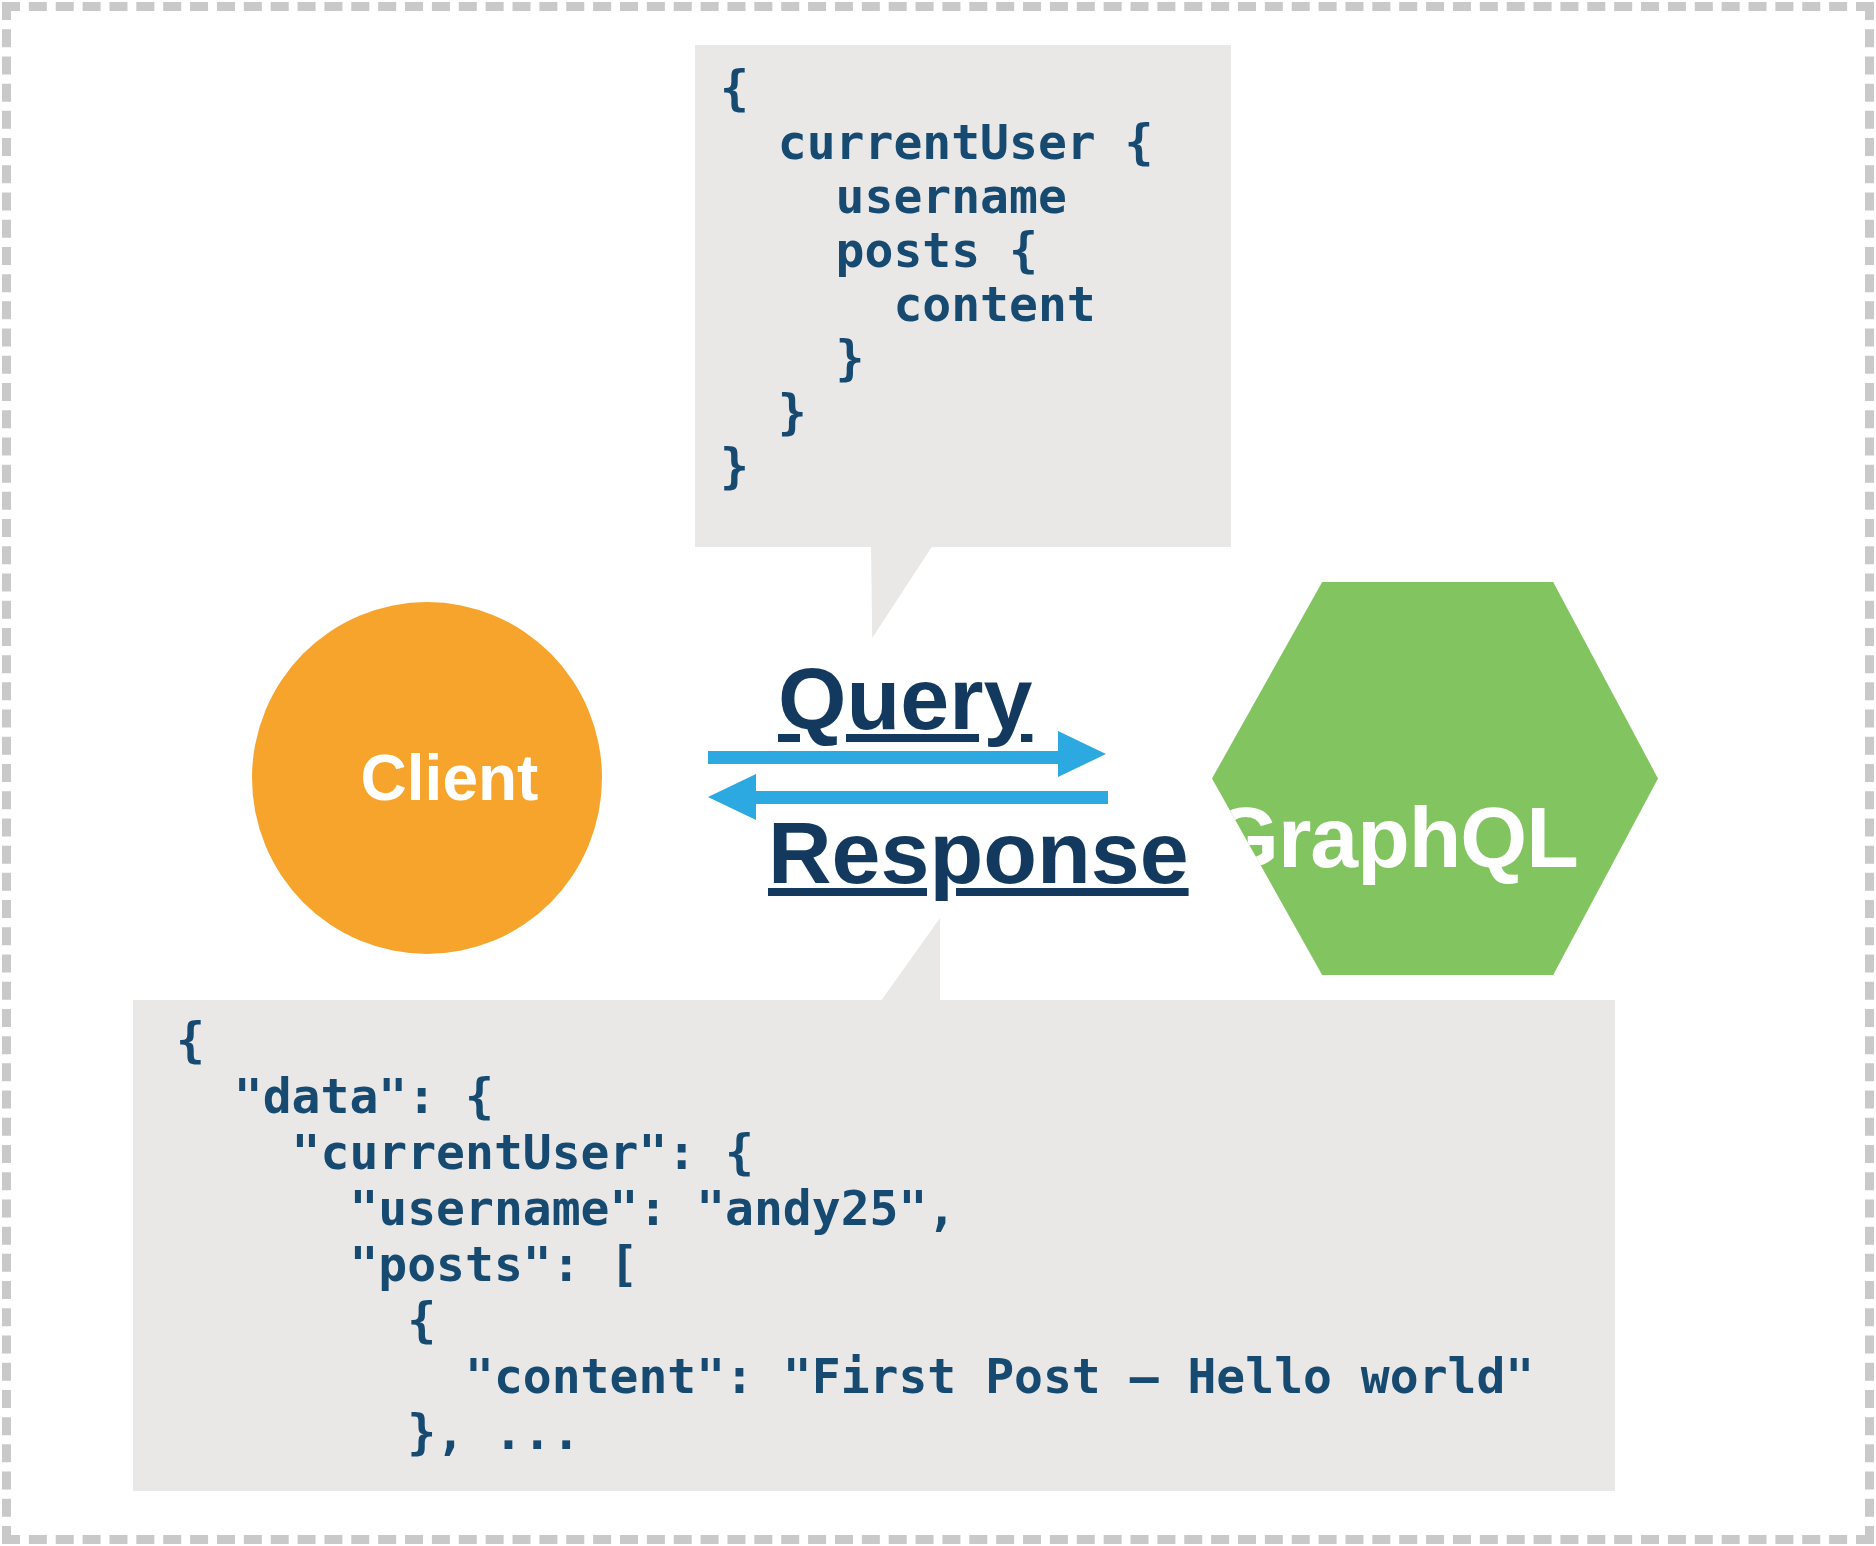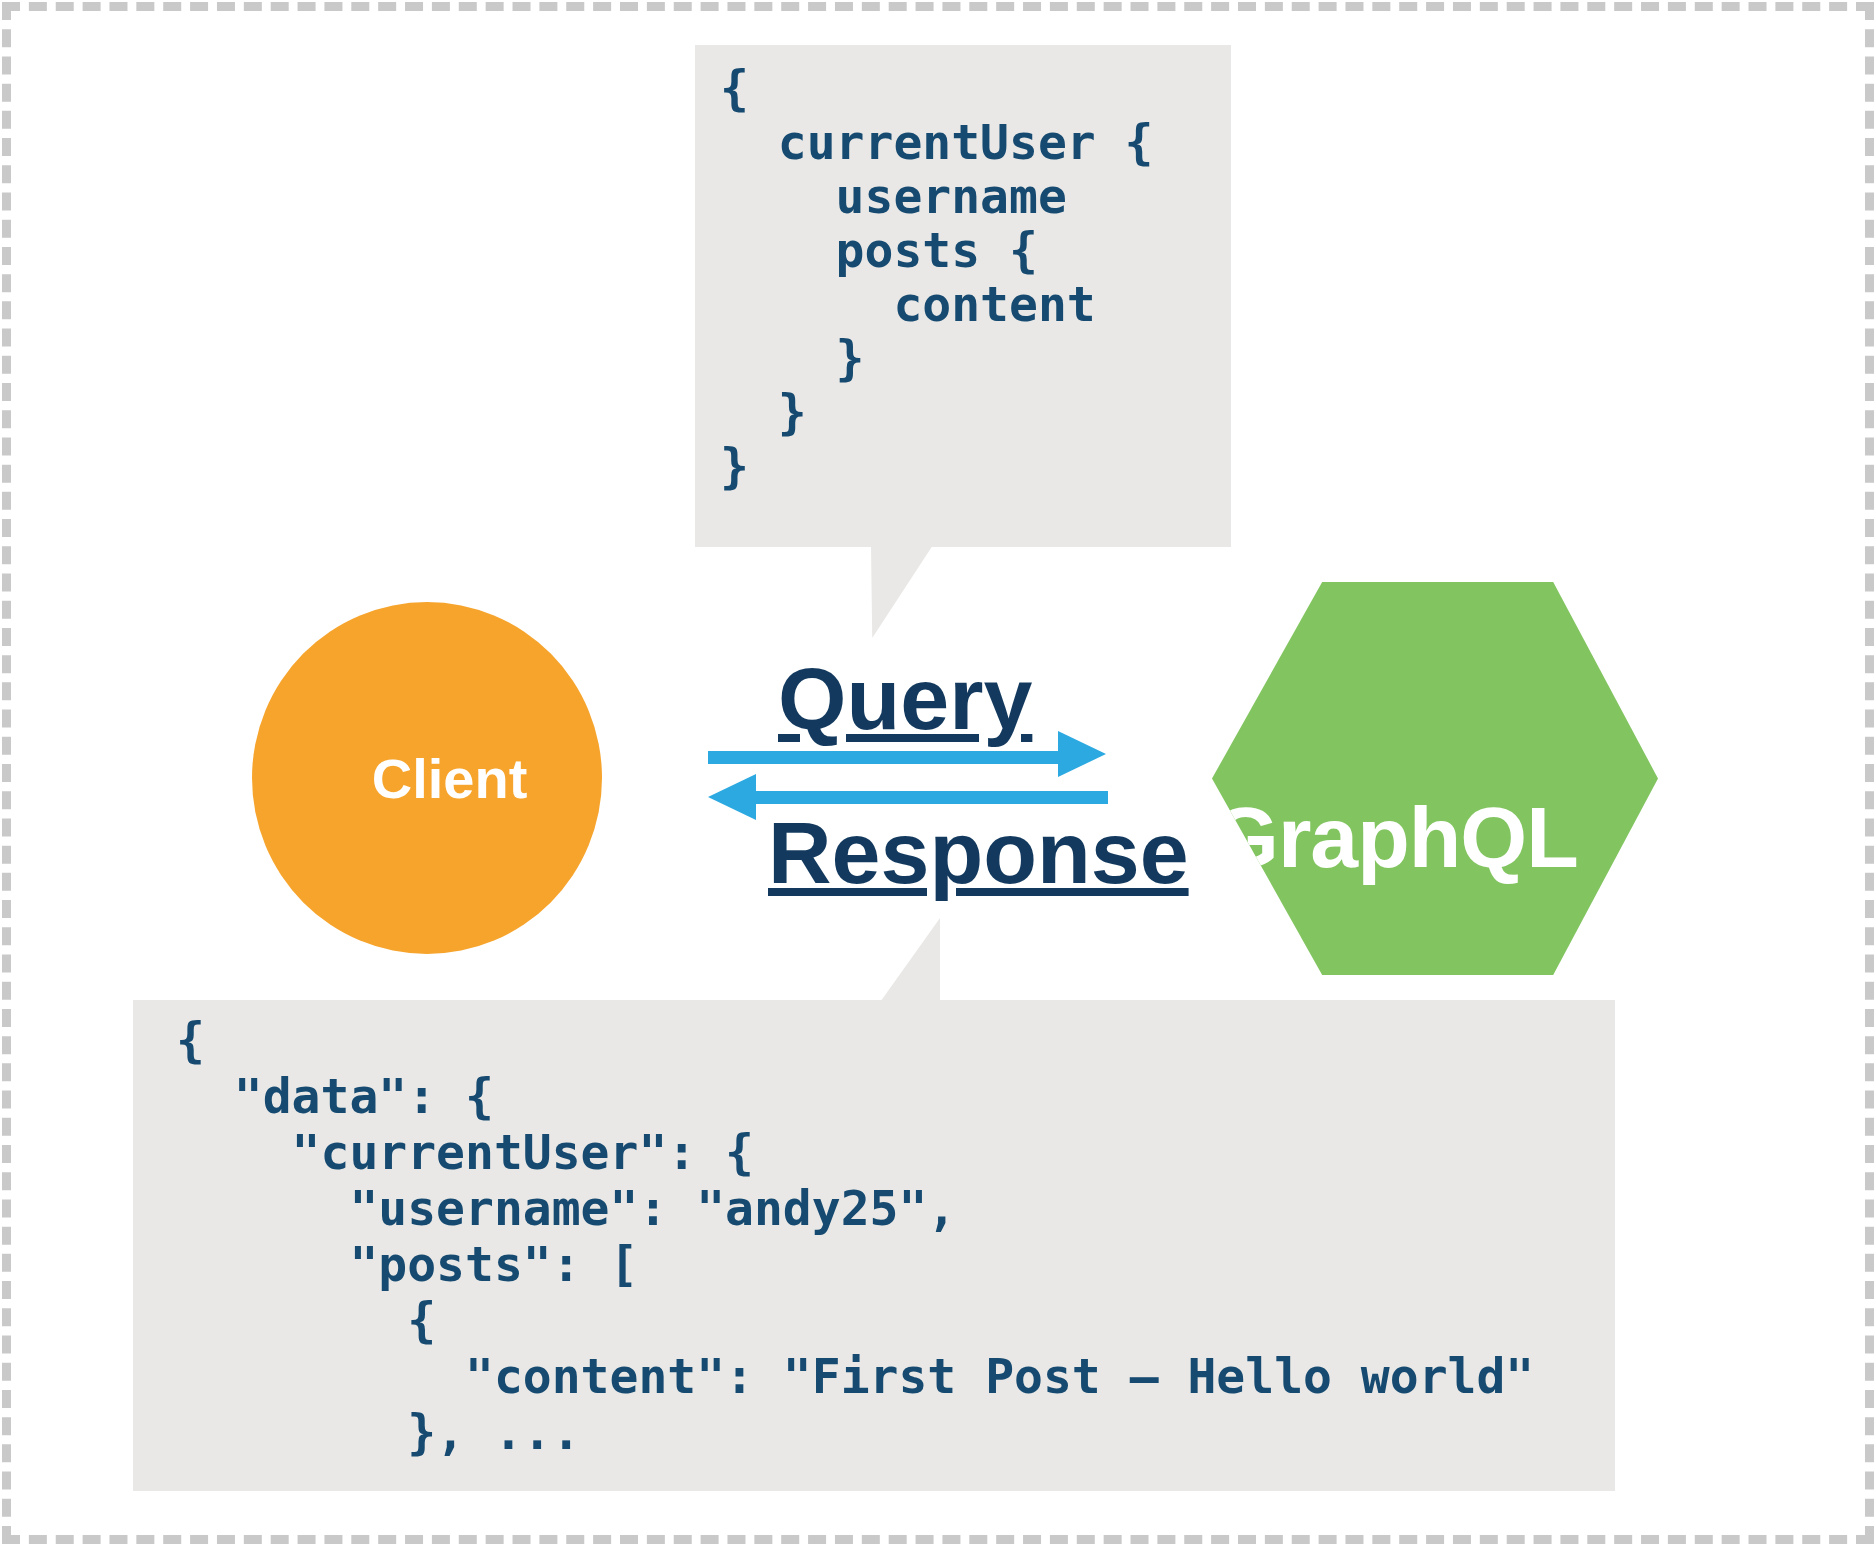--- a/index.html
+++ b/index.html
@@ -54,21 +54,21 @@
     width: 350px; height: 352px;
     border-radius: 50%;
     background: #f6a42c;
     display: flex;
     align-items: center;
     justify-content: center;
   }
   .client-circle .node-label {
     color: #ffffff;
     font-weight: bold;
-    font-size: 56px;
+    font-size: 64px;
     letter-spacing: 0px;
     margin-left: 45px;
   }
   .hexagon {
     position: absolute;
     left: 1212px; top: 582px;
     width: 446px; height: 393px;
     background: #82c560;
     clip-path: polygon(24.7% 0%, 76.5% 0%, 100% 50%, 76.5% 100%, 24.7% 100%, 0% 50%);
     display: flex;

